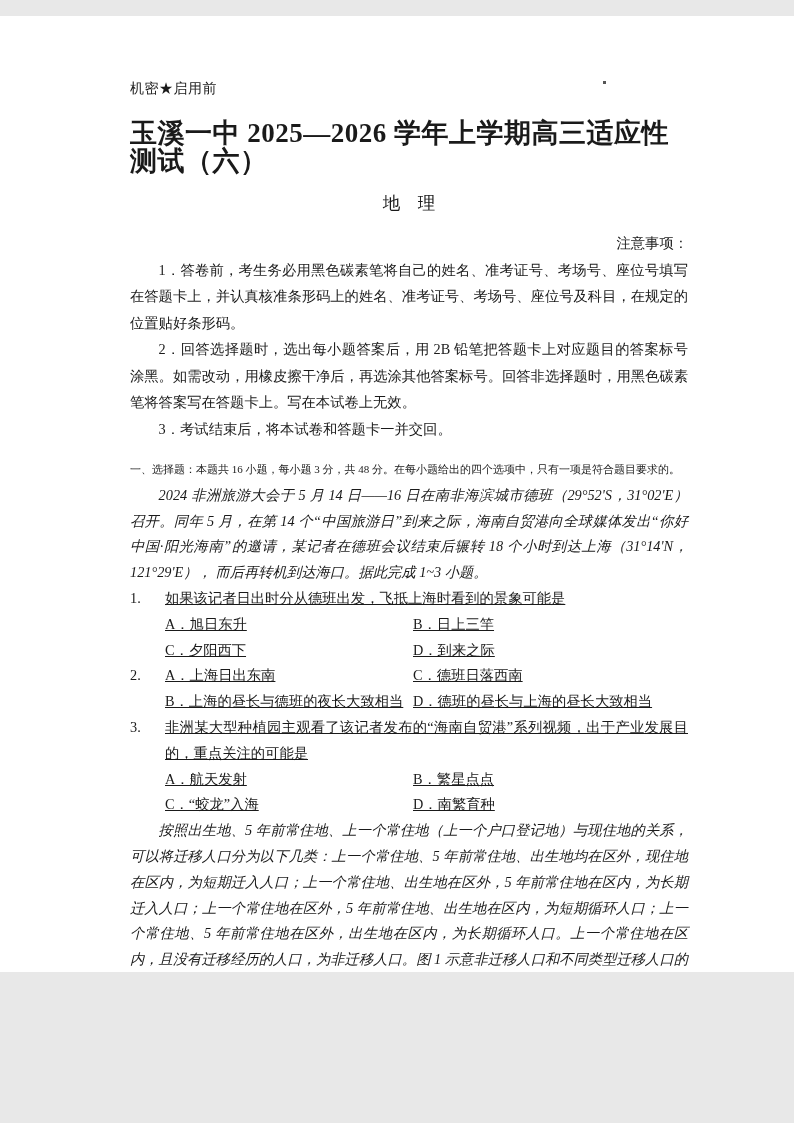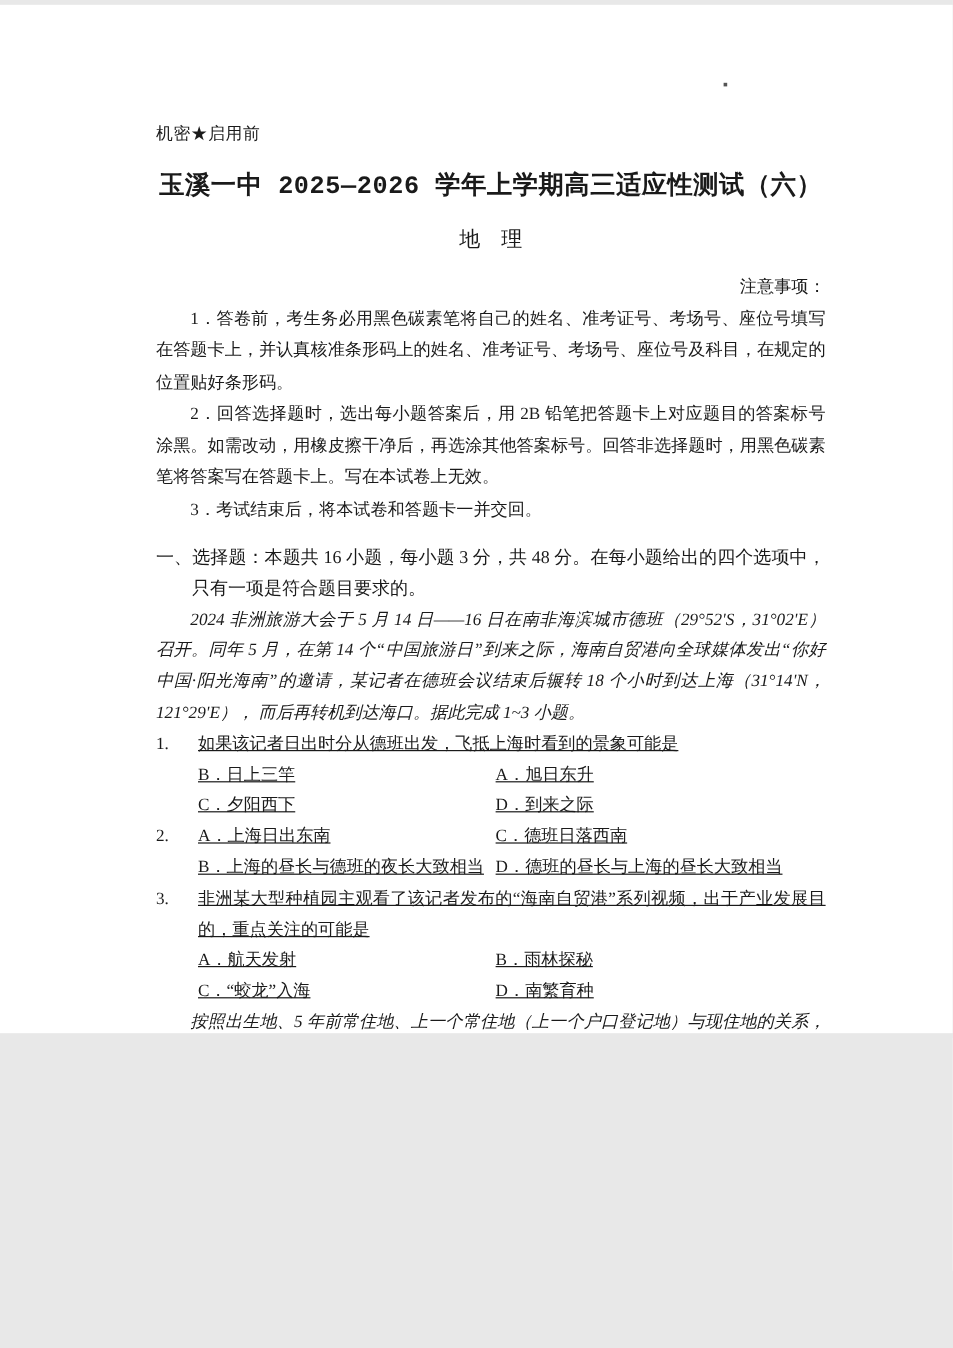--- a/index.html
+++ b/index.html
@@ -1,40 +1,40 @@
 <!DOCTYPE html>
 <html><head>
 <meta charset="utf-8">
 <style>
   html,body{margin:0;padding:0;background:#e8e8e8;}
   .page{
     position:relative;
-    width:794px;height:857px;
-    margin:4px auto;
+    width:794px;height:956px;
+    margin:16px auto;
     background:#ffffff;
     box-sizing:border-box;
-    padding:100px 106px 0 130px;
+    padding:64px 106px 0 130px;
     font-family:"Liberation Serif","DejaVu Serif",serif;
     color:#1a1a1a;
     overflow:hidden;
   }
   .stray-mark{
     position:absolute;left:603px;top:65px;
     width:3px;height:3px;background:#555;
   }
   .classification{
     font-size:14px;line-height:17px;
     letter-spacing:0.5px;
   }
   .exam-title{
     margin:22px 0 0 0;
-    font-family:Liberation Mono, monospace;
+    font-family:Liberation Serif, serif;
     font-weight:bold;
-    font-size:21px;line-height:28px;
-    text-align:center;
+    font-size:27px;line-height:28px;
+    text-align:left;
     letter-spacing:0.5px;
   }
   .subject-title{
     margin:14px 0 0 0;
     font-weight:normal;
     font-size:17.5px;line-height:28px;
     text-align:center;
     font-family:Liberation Serif, serif;
   }
   .notice{
@@ -44,21 +44,21 @@
   .notice-heading{
     text-align:right;
   }
   .notice-item{
     margin:0;
     text-indent:2em;
     text-align:justify;
   }
   .section-heading{
     margin-top:15px;
-    font-size:15px;line-height:25.8px;
+    font-size:11px;line-height:25.8px;
     padding-left:2em;text-indent:-2em;
     text-align:justify;
   }
   .passage{
     margin:0;
     font-style:italic;
     font-size:14.3px;line-height:25.8px;
     text-indent:2em;
     text-align:justify;
   }
@@ -113,22 +113,22 @@
 
   <div class="section-heading">一、选择题：本题共 16 小题，每小题 3 分，共 48 分。在每小题给出的四个选项中，只有一项是符合题目要求的。</div>
 
   <p class="passage">2024 非洲旅游大会于 5 月 14 日——16 日在南非海滨城市德班（29°52'S，31°02'E） 召开。同年 5 月，在第 14 个“中国旅游日”到来之际，海南自贸港向全球媒体发出“你好中国·阳光海南”的邀请，某记者在德班会议结束后辗转 18 个小时到达上海（31°14'N，121°29'E）， 而后再转机到达海口。据此完成 1~3 小题。</p>
 
   <div class="question">
     <div class="qnum">1.</div>
     <div class="qbody">
       <div class="stem">如果该记者日出时分从德班出发，飞抵上海时看到的景象可能是</div>
       <div class="opts">
+        <div class="opt">A．旭日东升</div>
         <div class="opt">B．日上三竿</div>
-        <div class="opt">A．旭日东升</div>
         <div class="opt">C．夕阳西下</div>
         <div class="opt">D．到来之际</div>
       </div>
     </div>
   </div>
 
   <div class="question">
     <div class="qnum">2.</div>
     <div class="qbody">
       <div class="opts">
@@ -139,21 +139,21 @@
       </div>
     </div>
   </div>
 
   <div class="question">
     <div class="qnum">3.</div>
     <div class="qbody">
       <div class="stem">非洲某大型种植园主观看了该记者发布的“海南自贸港”系列视频，出于产业发展目的，重点关注的可能是</div>
       <div class="opts">
         <div class="opt">A．航天发射</div>
-        <div class="opt">B．雨林探秘</div>
+        <div class="opt">B．繁星点点</div>
         <div class="opt">C．“蛟龙”入海</div>
         <div class="opt">D．南繁育种</div>
       </div>
     </div>
   </div>
 
   <p class="passage">按照出生地、5 年前常住地、上一个常住地（上一个户口登记地）与现住地的关系，可以将迁移人口分为以下几类：上一个常住地、5 年前常住地、出生地均在区外，现住地在区内，为短期迁入人口；上一个常住地、出生地在区外，5 年前常住地在区内，为长期迁入人口；上一个常住地在区外，5 年前常住地、出生地在区内，为短期循环人口；上一个常住地、5 年前常住地在区外，出生地在区内，为长期循环人口。上一个常住地在区内，且没有迁移经历的人口，为非迁移人口。图 1 示意非迁移人口和不同类型迁移人口的时空轨迹模式。据此完成 4~6 小题。</p>
 
 </div>
 

